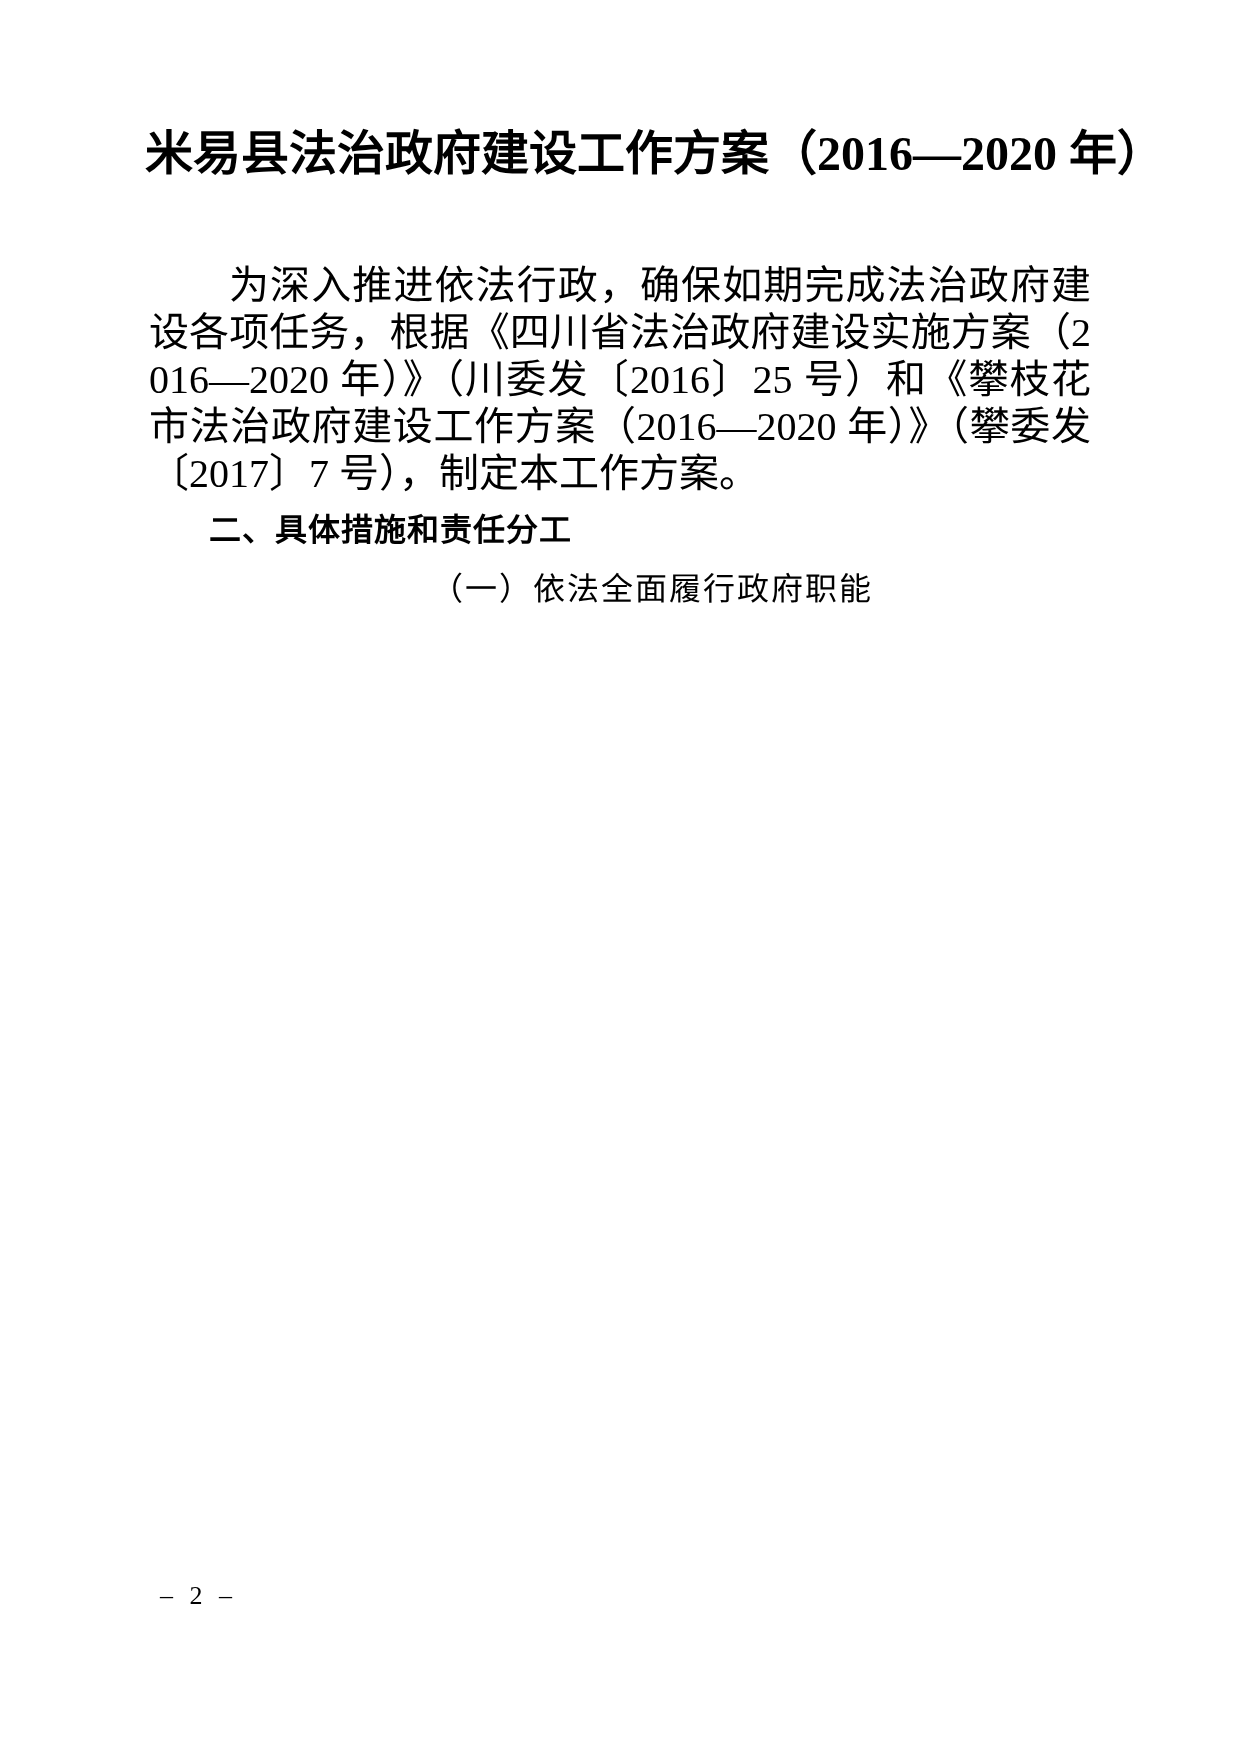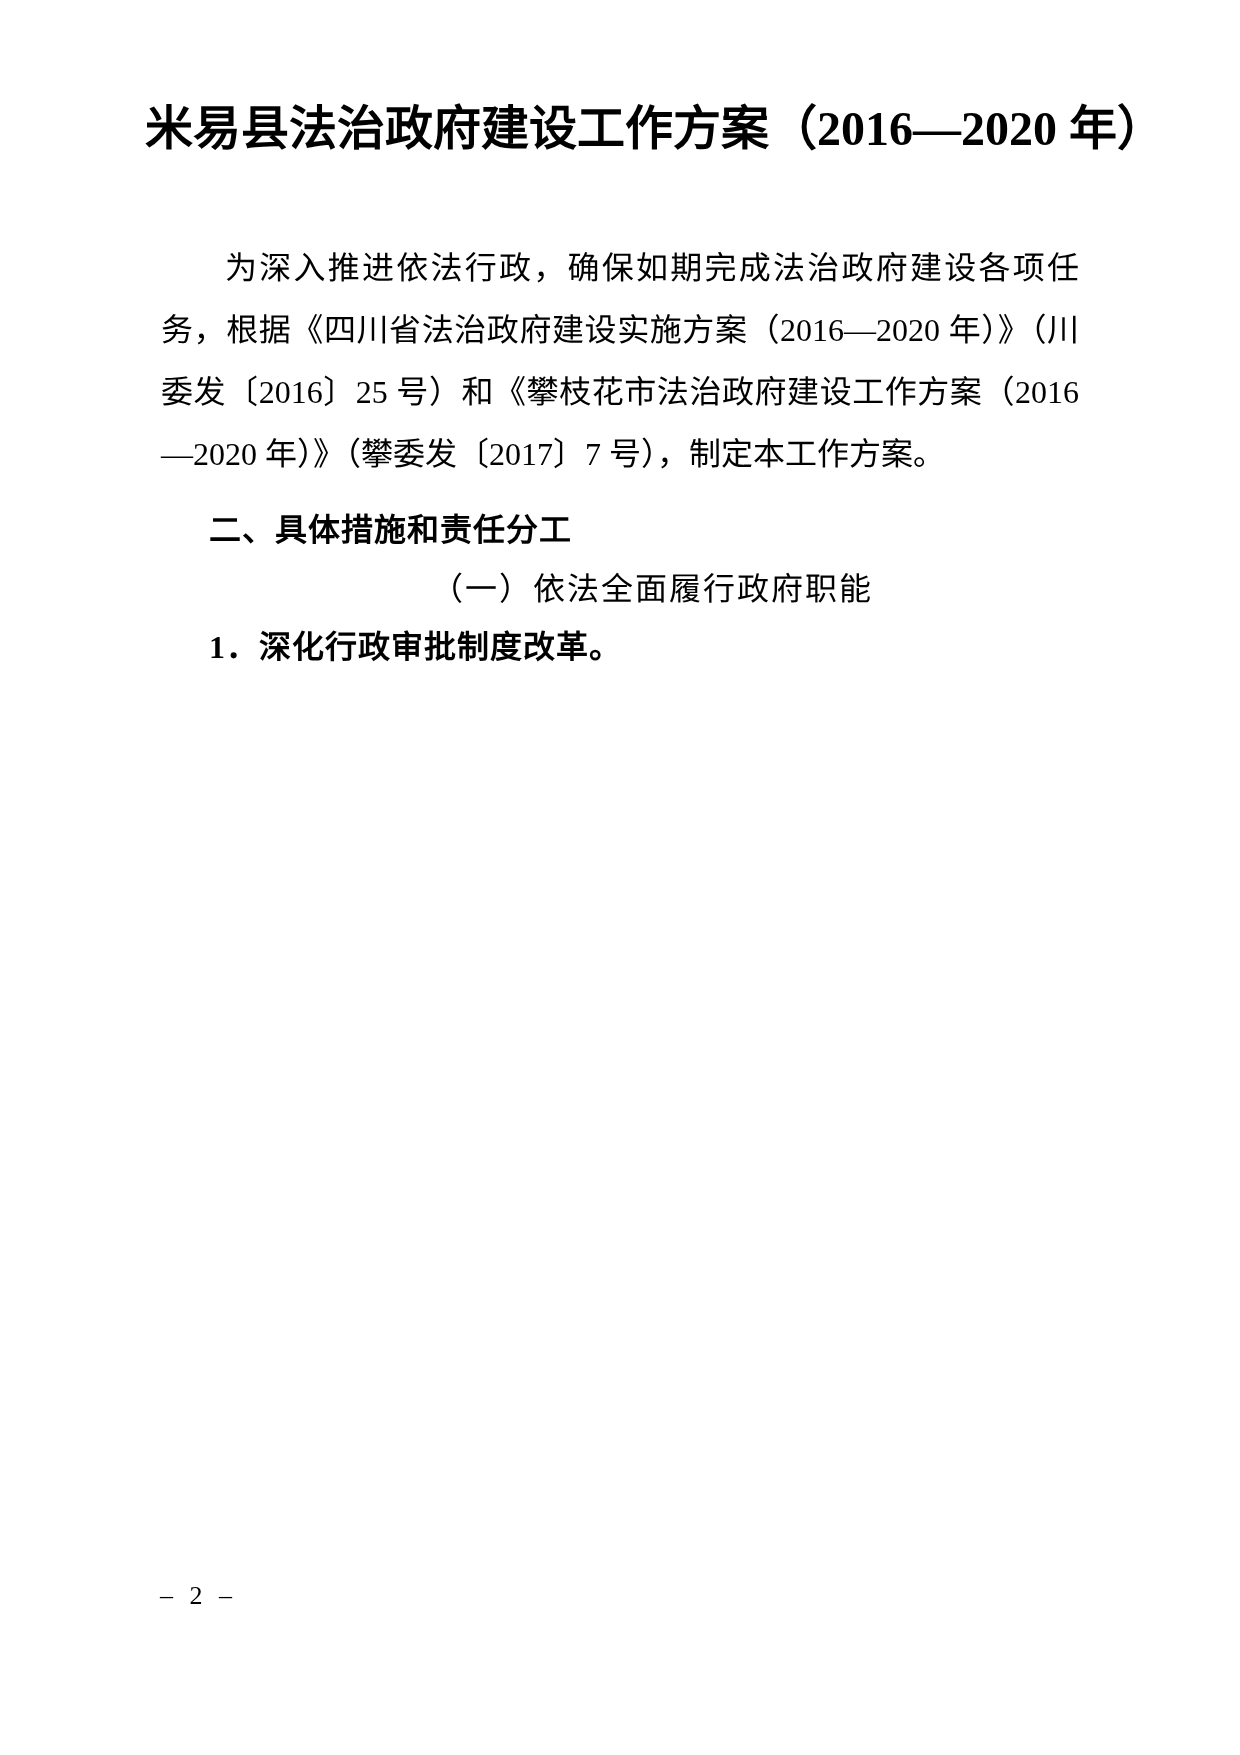--- a/index.html
+++ b/index.html
@@ -7,37 +7,37 @@
     padding: 0;
     background: #ffffff;
   }
   .page {
     position: relative;
     width: 1240px;
     height: 1755px;
     margin: 0 auto;
     background: #ffffff;
     box-sizing: border-box;
-    padding: 93px 145px 0 145px;
+    padding: 118px 145px 0 145px;
     color: #000000;
     font-family: "Liberation Serif", "DejaVu Serif", serif;
     overflow: hidden;
   }
   .doc-title {
     margin: 0 0 72px 0;
     font-size: 48px;
     line-height: 72px;
     font-weight: bold;
     text-align: center;
     white-space: nowrap;
   }
   .body-para {
-    margin: 16px;
-    font-size: 32px;
-    line-height: 62px;
+    margin: 4px;
+    font-size: 40px;
+    line-height: 47px;
     text-align: justify;
     text-justify: inter-ideograph;
     word-break: break-all;
     text-indent: 2em;
   }
   .section-heading {
     margin: 0;
     font-size: 32px;
     line-height: 58.5px;
     font-weight: bold;
@@ -80,18 +80,17 @@
   <h1 class="doc-title">米易县法治政府建设工作方案（2016—2020 年）</h1>
 
   <p class="body-para">为深入推进依法行政，确保如期完成法治政府建设各项任务，根据《四川省法治政府建设实施方案（2016—2020 年）》（川委发〔2016〕25 号）和《攀枝花市法治政府建设工作方案（2016—2020 年）》（攀委发〔2017〕7 号），制定本工作方案。</p>
 
 
 
   <h2 class="section-heading">二、具体措施和责任分工</h2>
 
   <h3 class="sub-heading">（一）依法全面履行政府职能</h3>
 
-  <h3 class="item-heading">1．深化行政审批制度改革。</h3>
 
 
   <div class="page-number">– 2 –</div>
 
 </div>
 
 </body></html>

